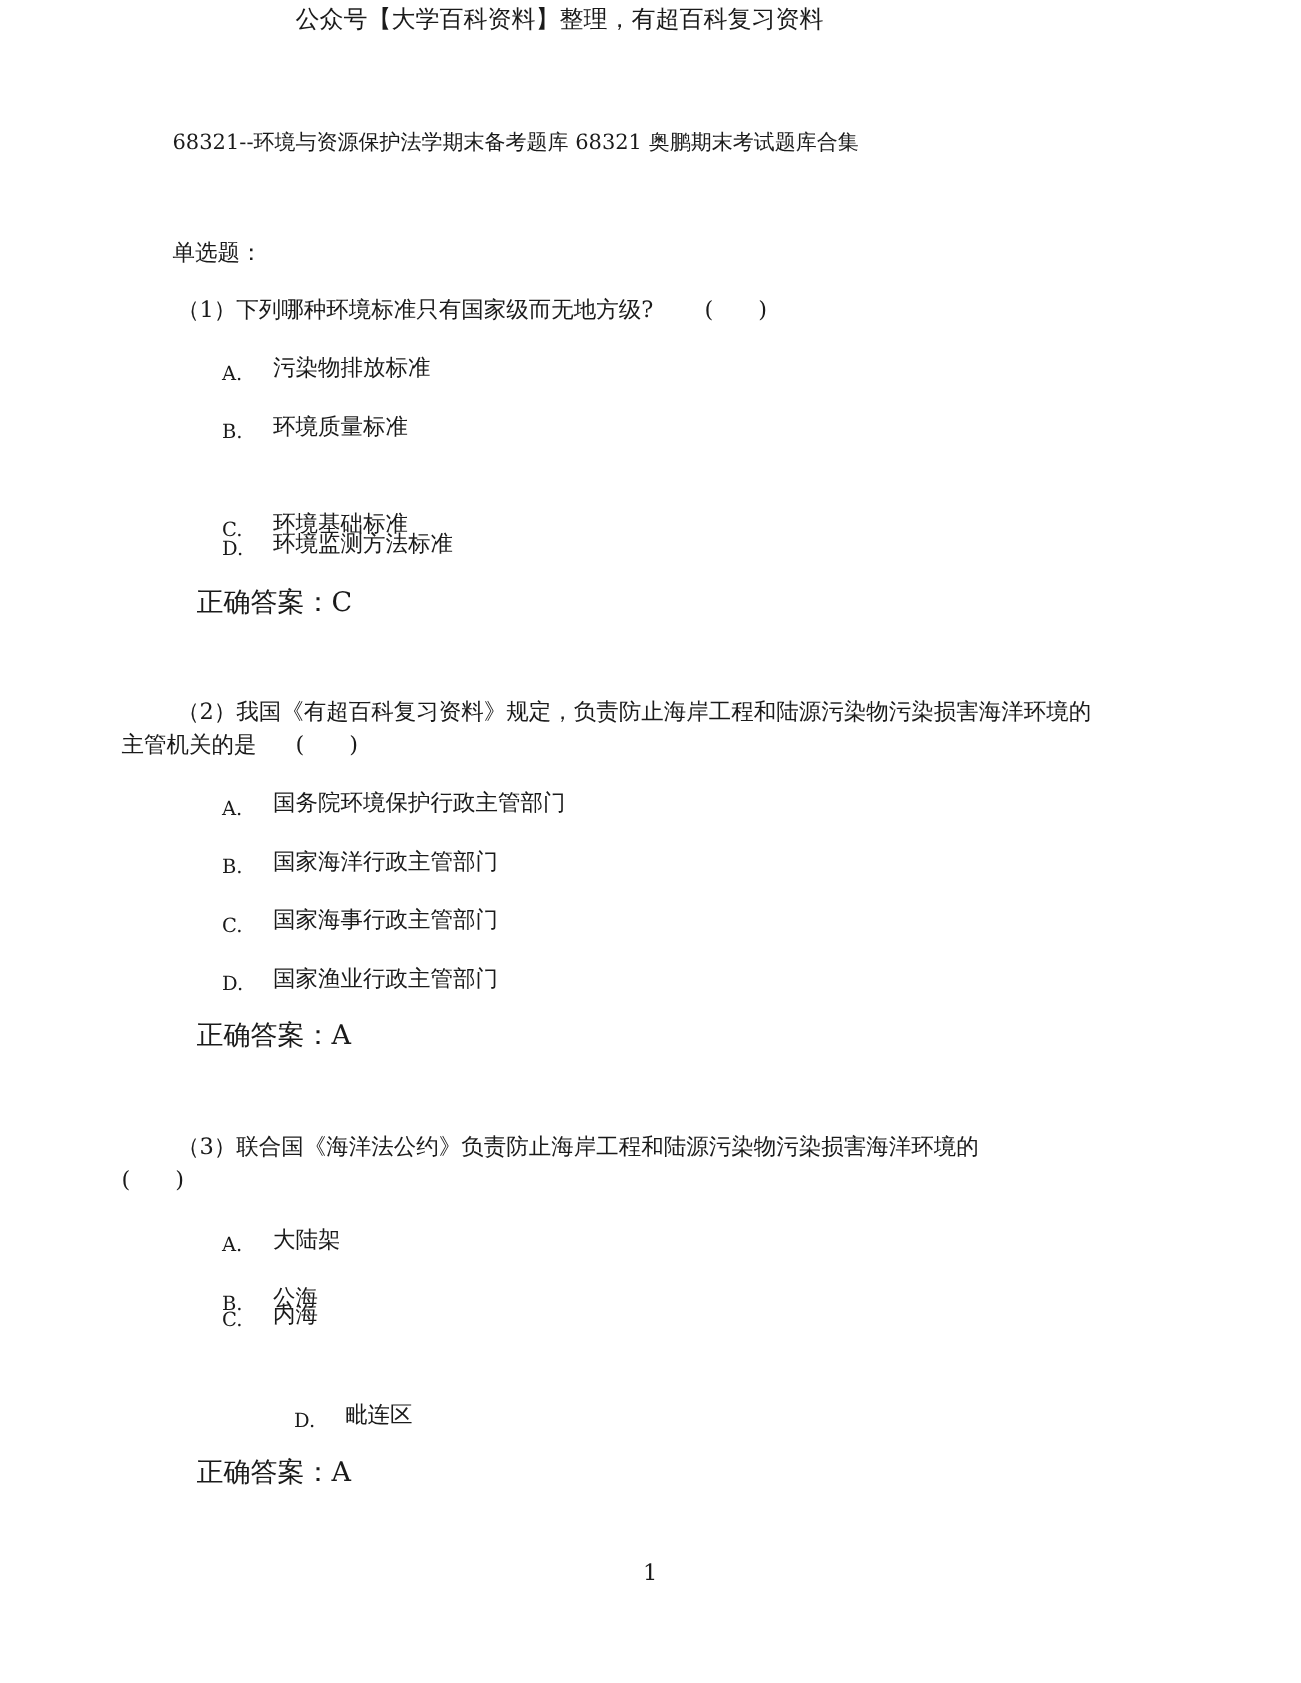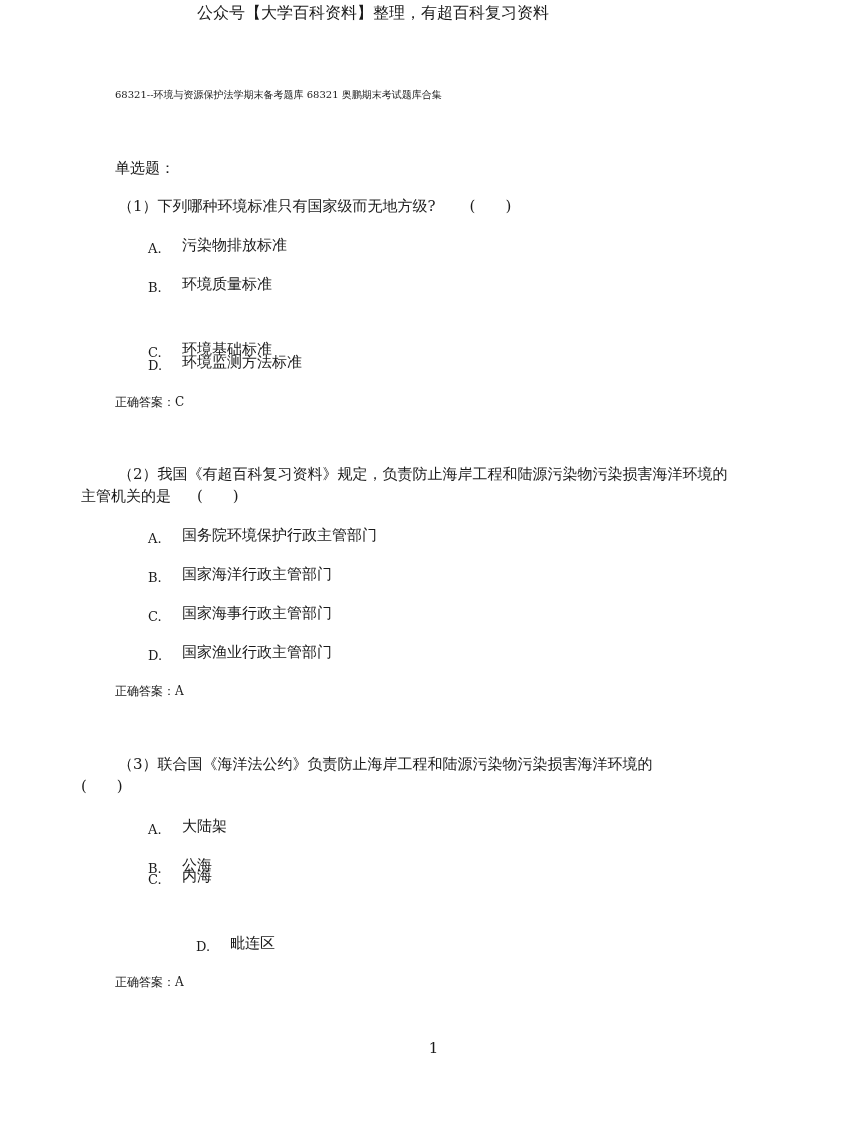--- a/index.html
+++ b/index.html
@@ -3,26 +3,26 @@
 <meta charset="utf-8">
 <style>
   html, body { margin: 0; padding: 0; background: #ffffff; }
   body {
     width: 867px; height: 1122px; position: relative; overflow: hidden;
     font-family: "DejaVu Serif", "Liberation Serif", serif;
     color: #1a1a1a;
   }
   .abs { position: absolute; white-space: nowrap; }
   .header { top: 3px; left: 0; width: 746px; text-align: center; font-size: 16px; line-height: 20px; }
-  .title { top: 85px; left: 115px; font-size: 10px; line-height: 20px; }
+  .title { top: 85px; left: 115px; font-size: 14px; line-height: 20px; }
   .section { top: 158px; left: 115px; font-size: 15px; line-height: 20px; }
   .q { font-size: 15px; line-height: 20px; }
   .opt { font-size: 15px; line-height: 20px; }
   .opt .letter { display: inline-block; width: 34px; font-size: 13px; vertical-align: -3px; }
-  .ans { font-size: 12px; line-height: 20px; }
+  .ans { font-size: 18px; line-height: 20px; margin-left: 16px; }
   .pagenum { top: 1039px; left: 0; width: 867px; text-align: center; font-size: 15px; }
 </style>
 </head>
 <body>
 
 <div class="abs header">公众号【大学百科资料】整理，有超百科复习资料</div>
 
 <div class="abs title">68321--环境与资源保护法学期末备考题库 68321 奥鹏期末考试题库合集</div>
 
 <div class="abs section">单选题：</div>

